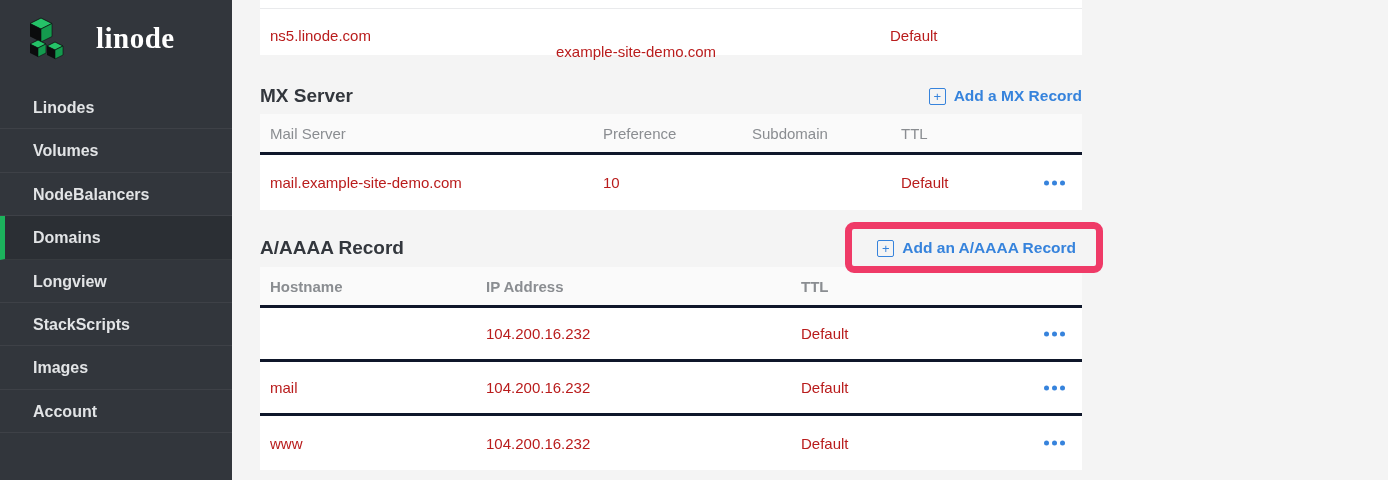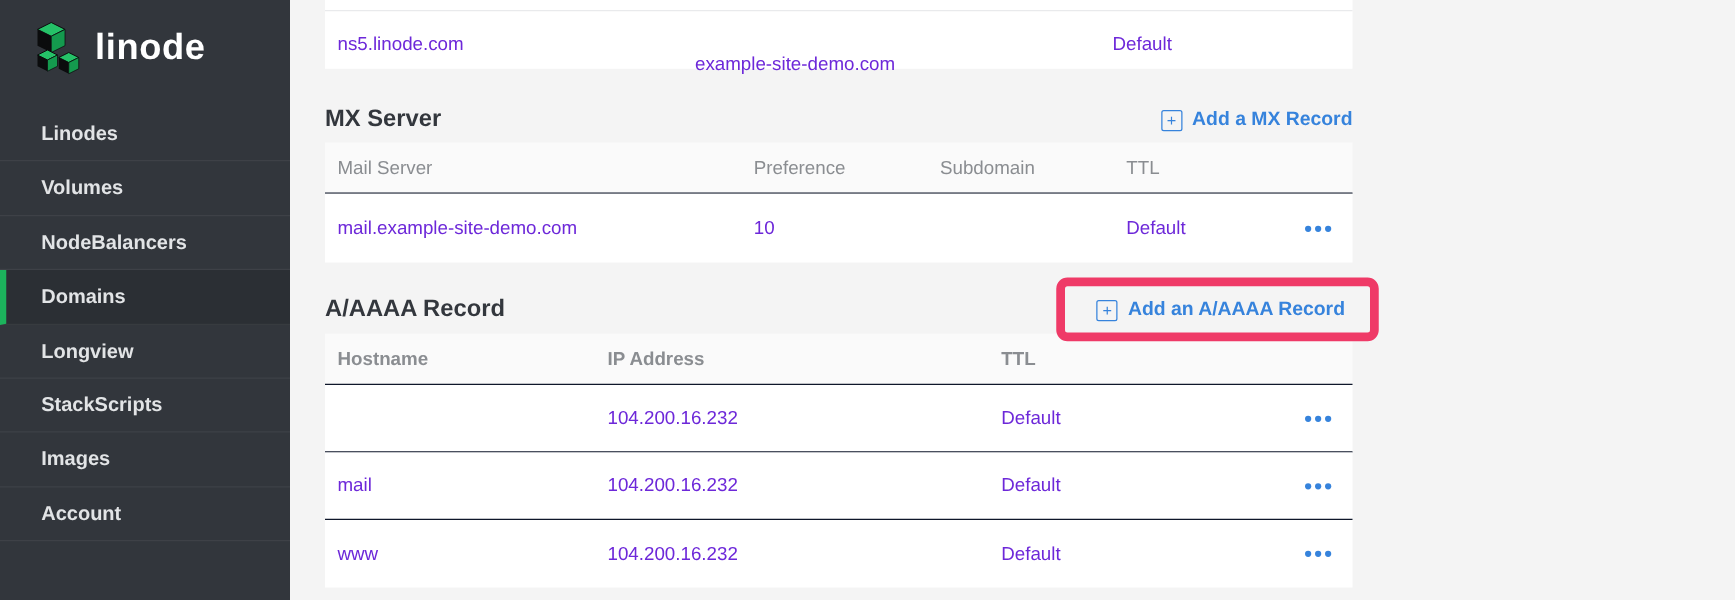--- a/index.html
+++ b/index.html
@@ -13,22 +13,23 @@
   }
 
   
   .sidebar {
     position: absolute; left: 0; top: 0;
     width: 232px; height: 480px;
     background: #32363c;
   }
   .logo {
     position: absolute; top: 16px; left: 24px;
-    display: flex; align-items: center; gap: 6px;
+    display: flex; align-items: center; gap: 26px;
     cursor: pointer;
+    font-family: Liberation Serif, serif;
   }
   .logo-text {
     color: #ffffff; font-size: 29px; font-weight: 700;
     letter-spacing: 0.5px; line-height: 1;
     padding-bottom: 4px;
   }
   .nav { position: absolute; top: 86px; left: 0; right: 0; }
   .nav-item {
     height: 43.4px; line-height: 43.4px;
     padding-left: 33px;
@@ -45,29 +46,29 @@
 
   
   .content {
     position: absolute; left: 260px; top: 0;
     width: 822px; height: 480px;
   }
   .card-row {
     position: absolute; left: 0; width: 100%;
     background: #ffffff;
   }
-  .hairline-bottom { border-bottom: 1px solid #0f172a; }
+  .hairline-bottom { border-bottom: 3px solid #0f172a; }
   .inner-top-rule {
     position: absolute; top: 8px; left: 0; right: 0;
     border-top: 1px solid #e9eaec;
   }
   .cell {
     position: absolute; top: 0; height: 100%;
     display: flex; align-items: center;
-    font-size: 15px; color: #6d28d9;
+    font-size: 15px; color: #b91c1c;
     white-space: nowrap;
   }
   .head-row {
     position: absolute; left: 0; width: 100%;
     background: #fafafa;
   }
   .head-row .cell { color: #8a8d91; }
 
   .section-head {
     position: absolute; left: 0; width: 100%;

